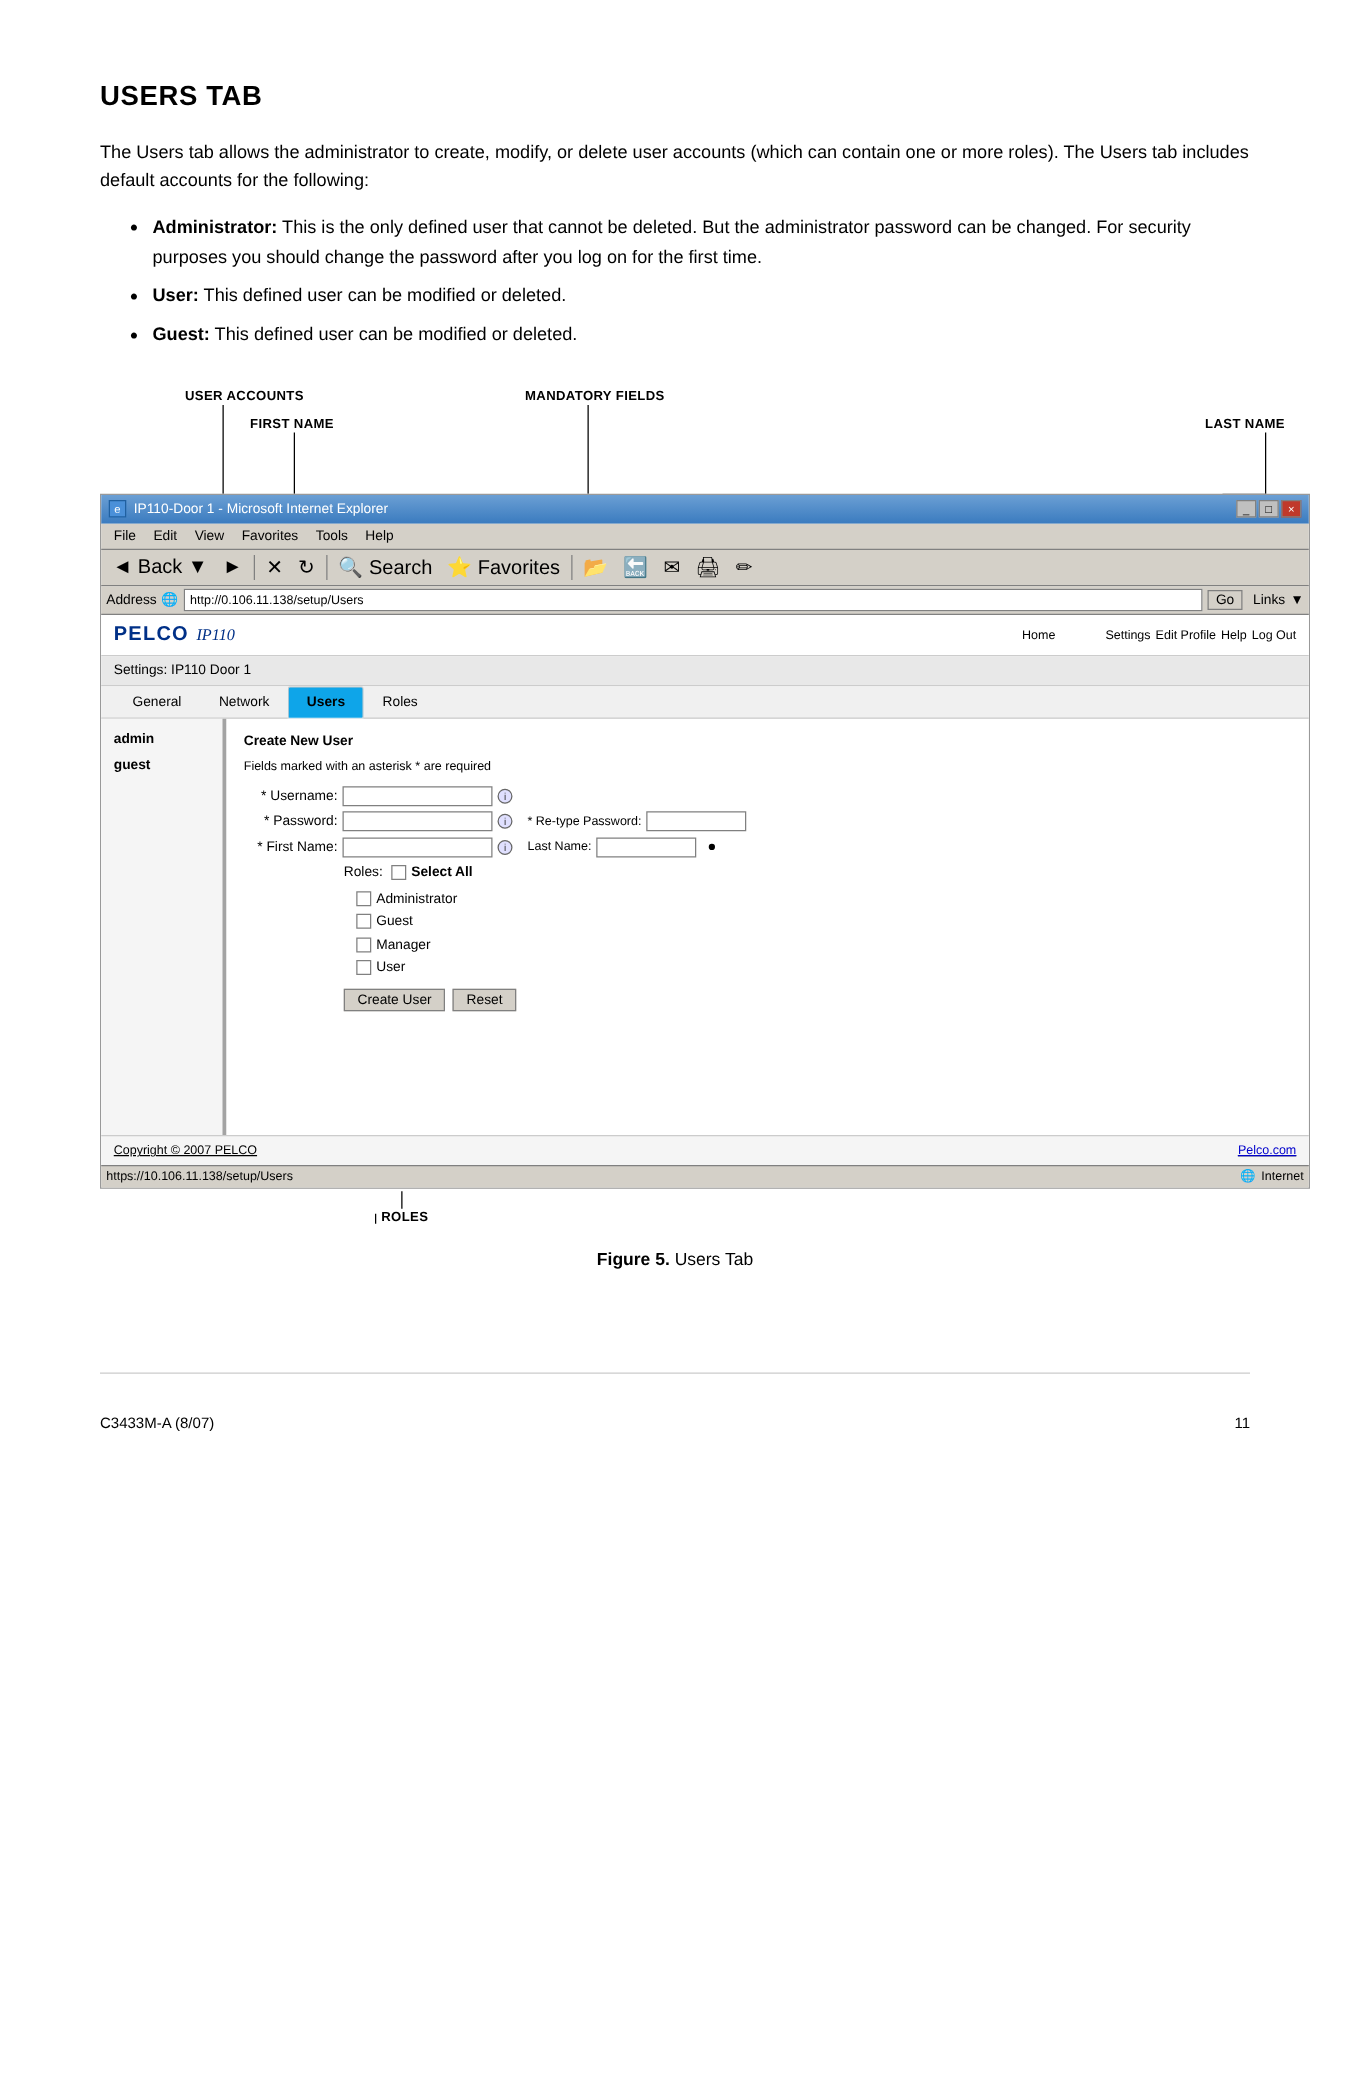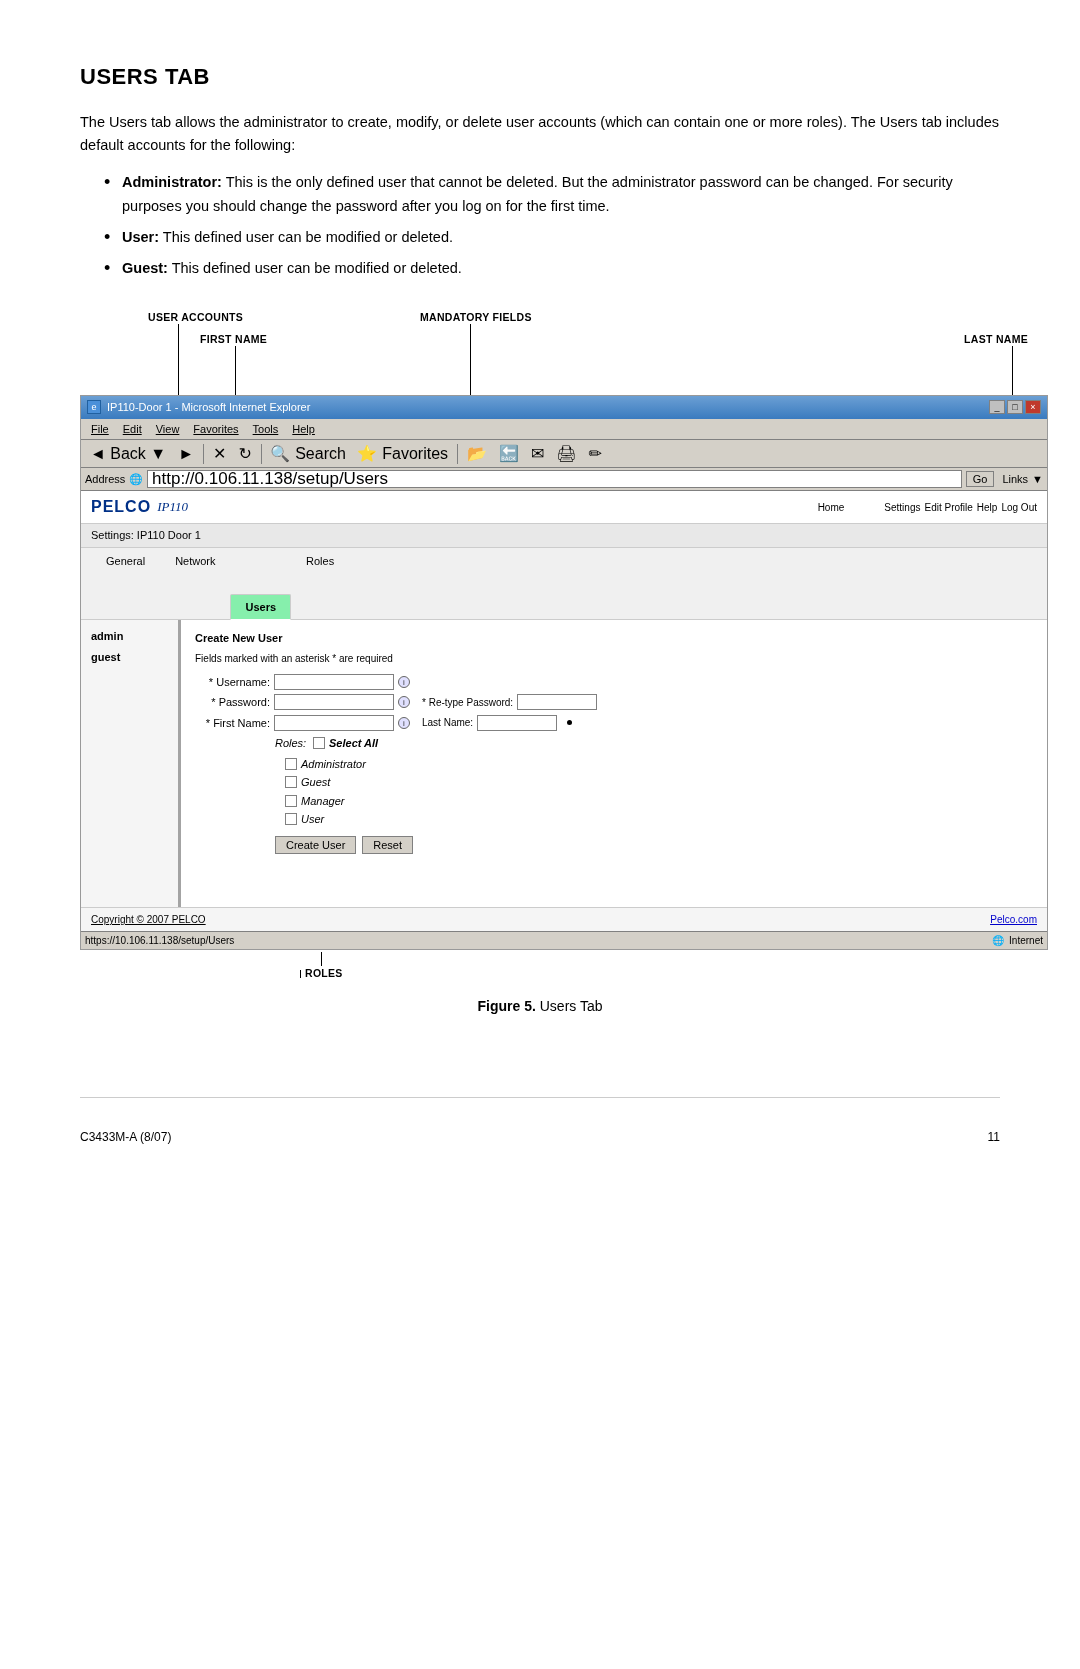--- a/index.html
+++ b/index.html
@@ -121,21 +121,20 @@
       align-items: center;
       gap: 2px;
       padding: 1px 4px;
       font-size: 11px;
       font-family: Arial, sans-serif;
     }
     .ie-menu-item {
       padding: 1px 6px;
       cursor: pointer;
       font-size: 11px;
-      text-decoration: underline;
     }
 
     
     .ie-toolbar {
       background: #d4d0c8;
       border-bottom: 1px solid #808080;
       display: flex;
       align-items: center;
       padding: 2px 4px;
       gap: 2px;
@@ -164,21 +163,21 @@
       gap: 4px;
       font-size: 11px;
       font-family: Arial, sans-serif;
     }
     .ie-address-label { font-size: 11px; }
     .ie-address-input {
       flex: 1;
       border: 1px solid #808080;
       background: #fff;
       padding: 1px 4px;
-      font-size: 17px;
+      font-size: 10px;
       height: 18px;
     }
     .ie-go-btn {
       background: #d4d0c8;
       border: 1px solid #808080;
       padding: 1px 6px;
       font-size: 11px;
       cursor: pointer;
     }
 
@@ -246,25 +245,24 @@
       padding: 0 10px;
     }
     .pelco-tab {
       padding: 4px 14px;
       cursor: pointer;
       border: 1px solid transparent;
       margin-bottom: -1px;
       border-radius: 2px 2px 0 0;
     }
     .pelco-tab.active {
-      background: #86efac;
+      background: #0ea5e9;
       border-color: #ccc;
       border-bottom-color: #fff;
       font-weight: bold;
-      margin-top: 46px;
     }
 
     
     .pelco-body {
       display: flex;
       flex: 1;
     }
 
     
     .pelco-sidebar {
@@ -318,21 +316,20 @@
       width: 120px;
       font-size: 10px;
       padding: 0 2px;
     }
 
     
     .roles-section {
       margin-left: 80px;
       margin-top: 4px;
       font-size: 11px;
-      font-style: italic;
     }
     .role-item {
       display: flex;
       align-items: center;
       gap: 4px;
       margin-bottom: 2px;
       margin-left: 10px;
     }
     .checkbox-icon {
       width: 12px;

